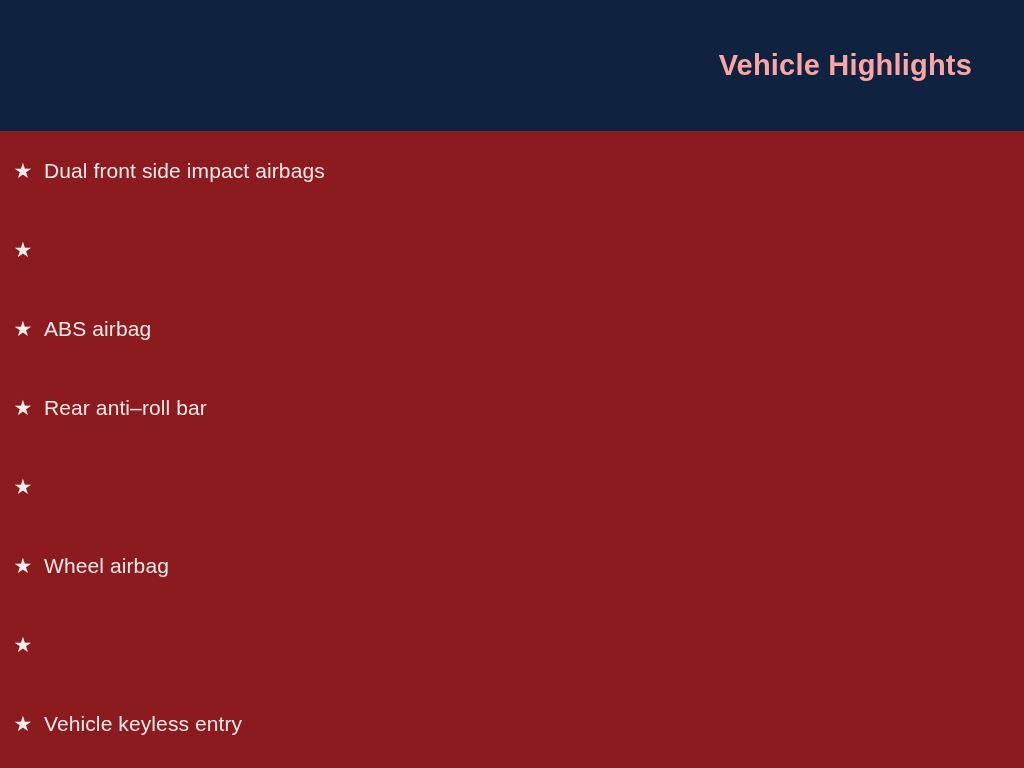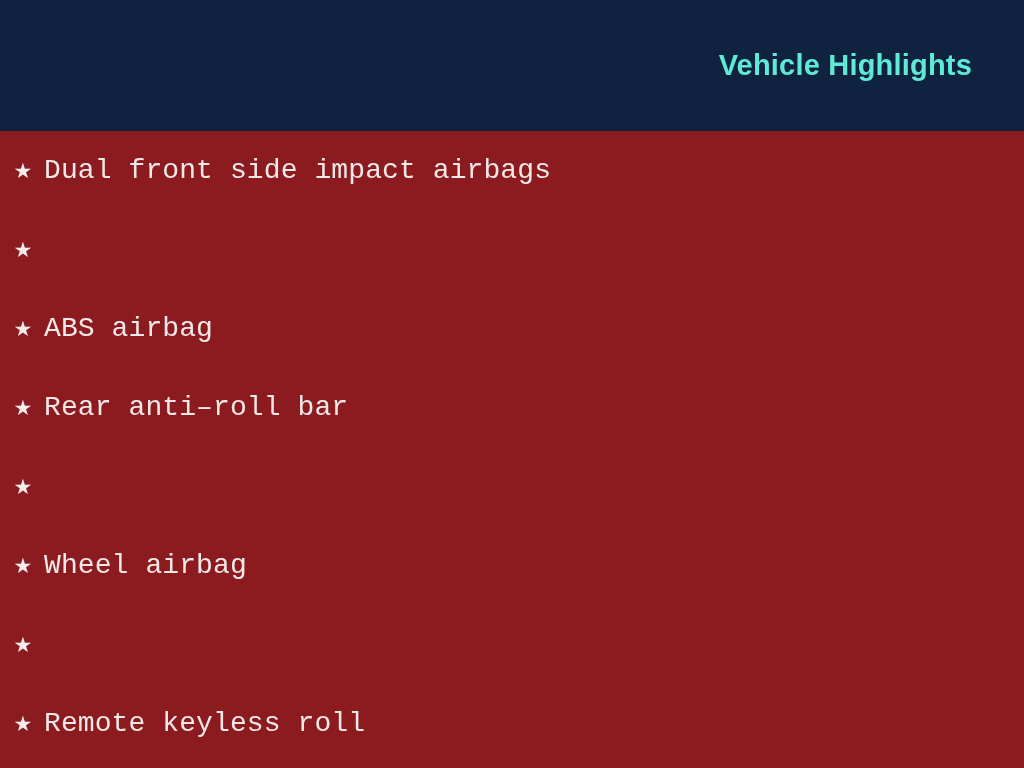--- a/index.html
+++ b/index.html
@@ -33,21 +33,21 @@
   }
 
   #slide-title {
     position: absolute;
     right: 52px;
     top: 48px;
     margin: 0;
     font-family: "Liberation Sans", sans-serif;
     font-size: 29px;
     font-weight: bold;
-    color: #5eead4;
+    color: #fca5a5;
     letter-spacing: 0.2px;
     line-height: 34px;
     text-align: right;
     white-space: nowrap;
   }
 
   
   #body-area {
     position: absolute;
     left: 0;
@@ -90,22 +90,22 @@
     width: 24px;
     height: 28px;
     line-height: 28px;
     font-size: 21px;
     color: #f6eeee;
     text-align: center;
     display: block;
   }
 
   .highlight-label {
-    font-family: Liberation Mono, monospace;
-    font-size: 28px;
+    font-family: Liberation Sans, sans-serif;
+    font-size: 21px;
     font-weight: 300;
     color: #f3e8e8;
     line-height: 34px;
     letter-spacing: 0.1px;
     white-space: nowrap;
     display: block;
   }
 </style>
 </head>
 <body>
@@ -146,19 +146,19 @@
         <span class="bullet-star">★</span>
         <span class="highlight-label">Wheel airbag</span>
       </li>
 
       <li class="highlight-item">
         <span class="bullet-star">★</span>
       </li>
 
       <li class="highlight-item">
         <span class="bullet-star">★</span>
-        <span class="highlight-label">Remote keyless roll</span>
+        <span class="highlight-label">Vehicle keyless entry</span>
       </li>
 
     </ul>
   </div>
 
 </div>
 
 </body></html>

